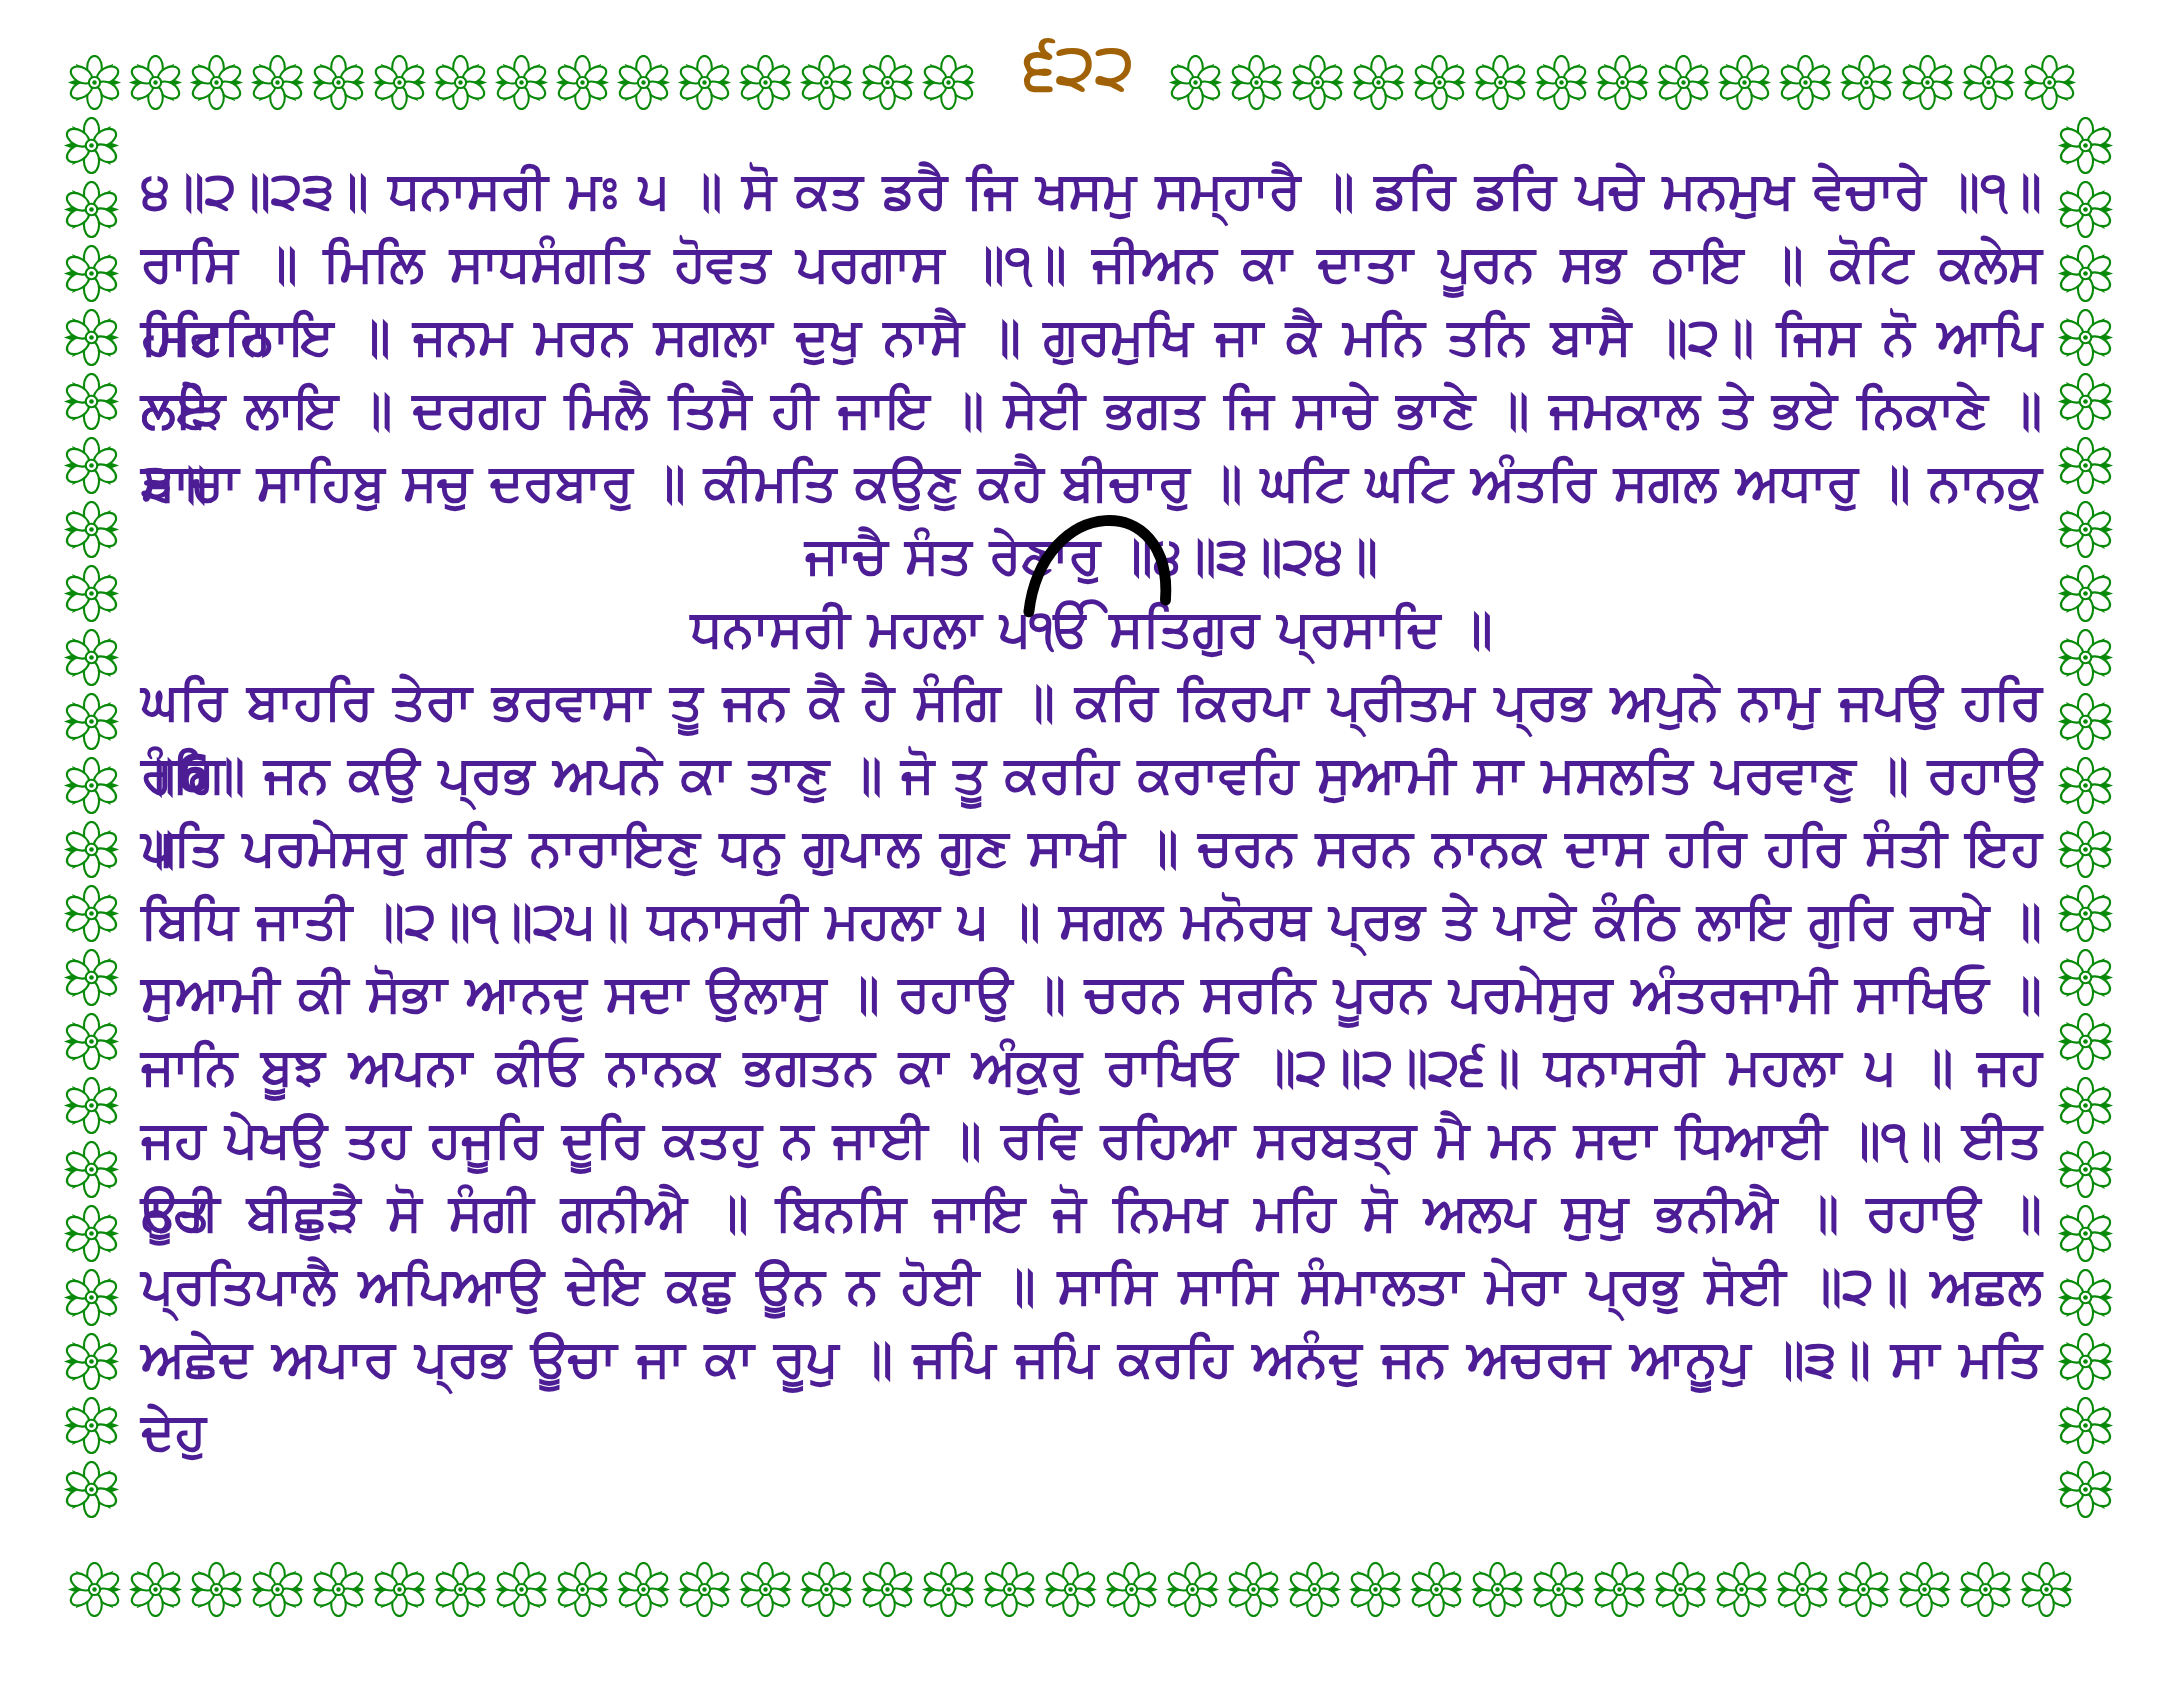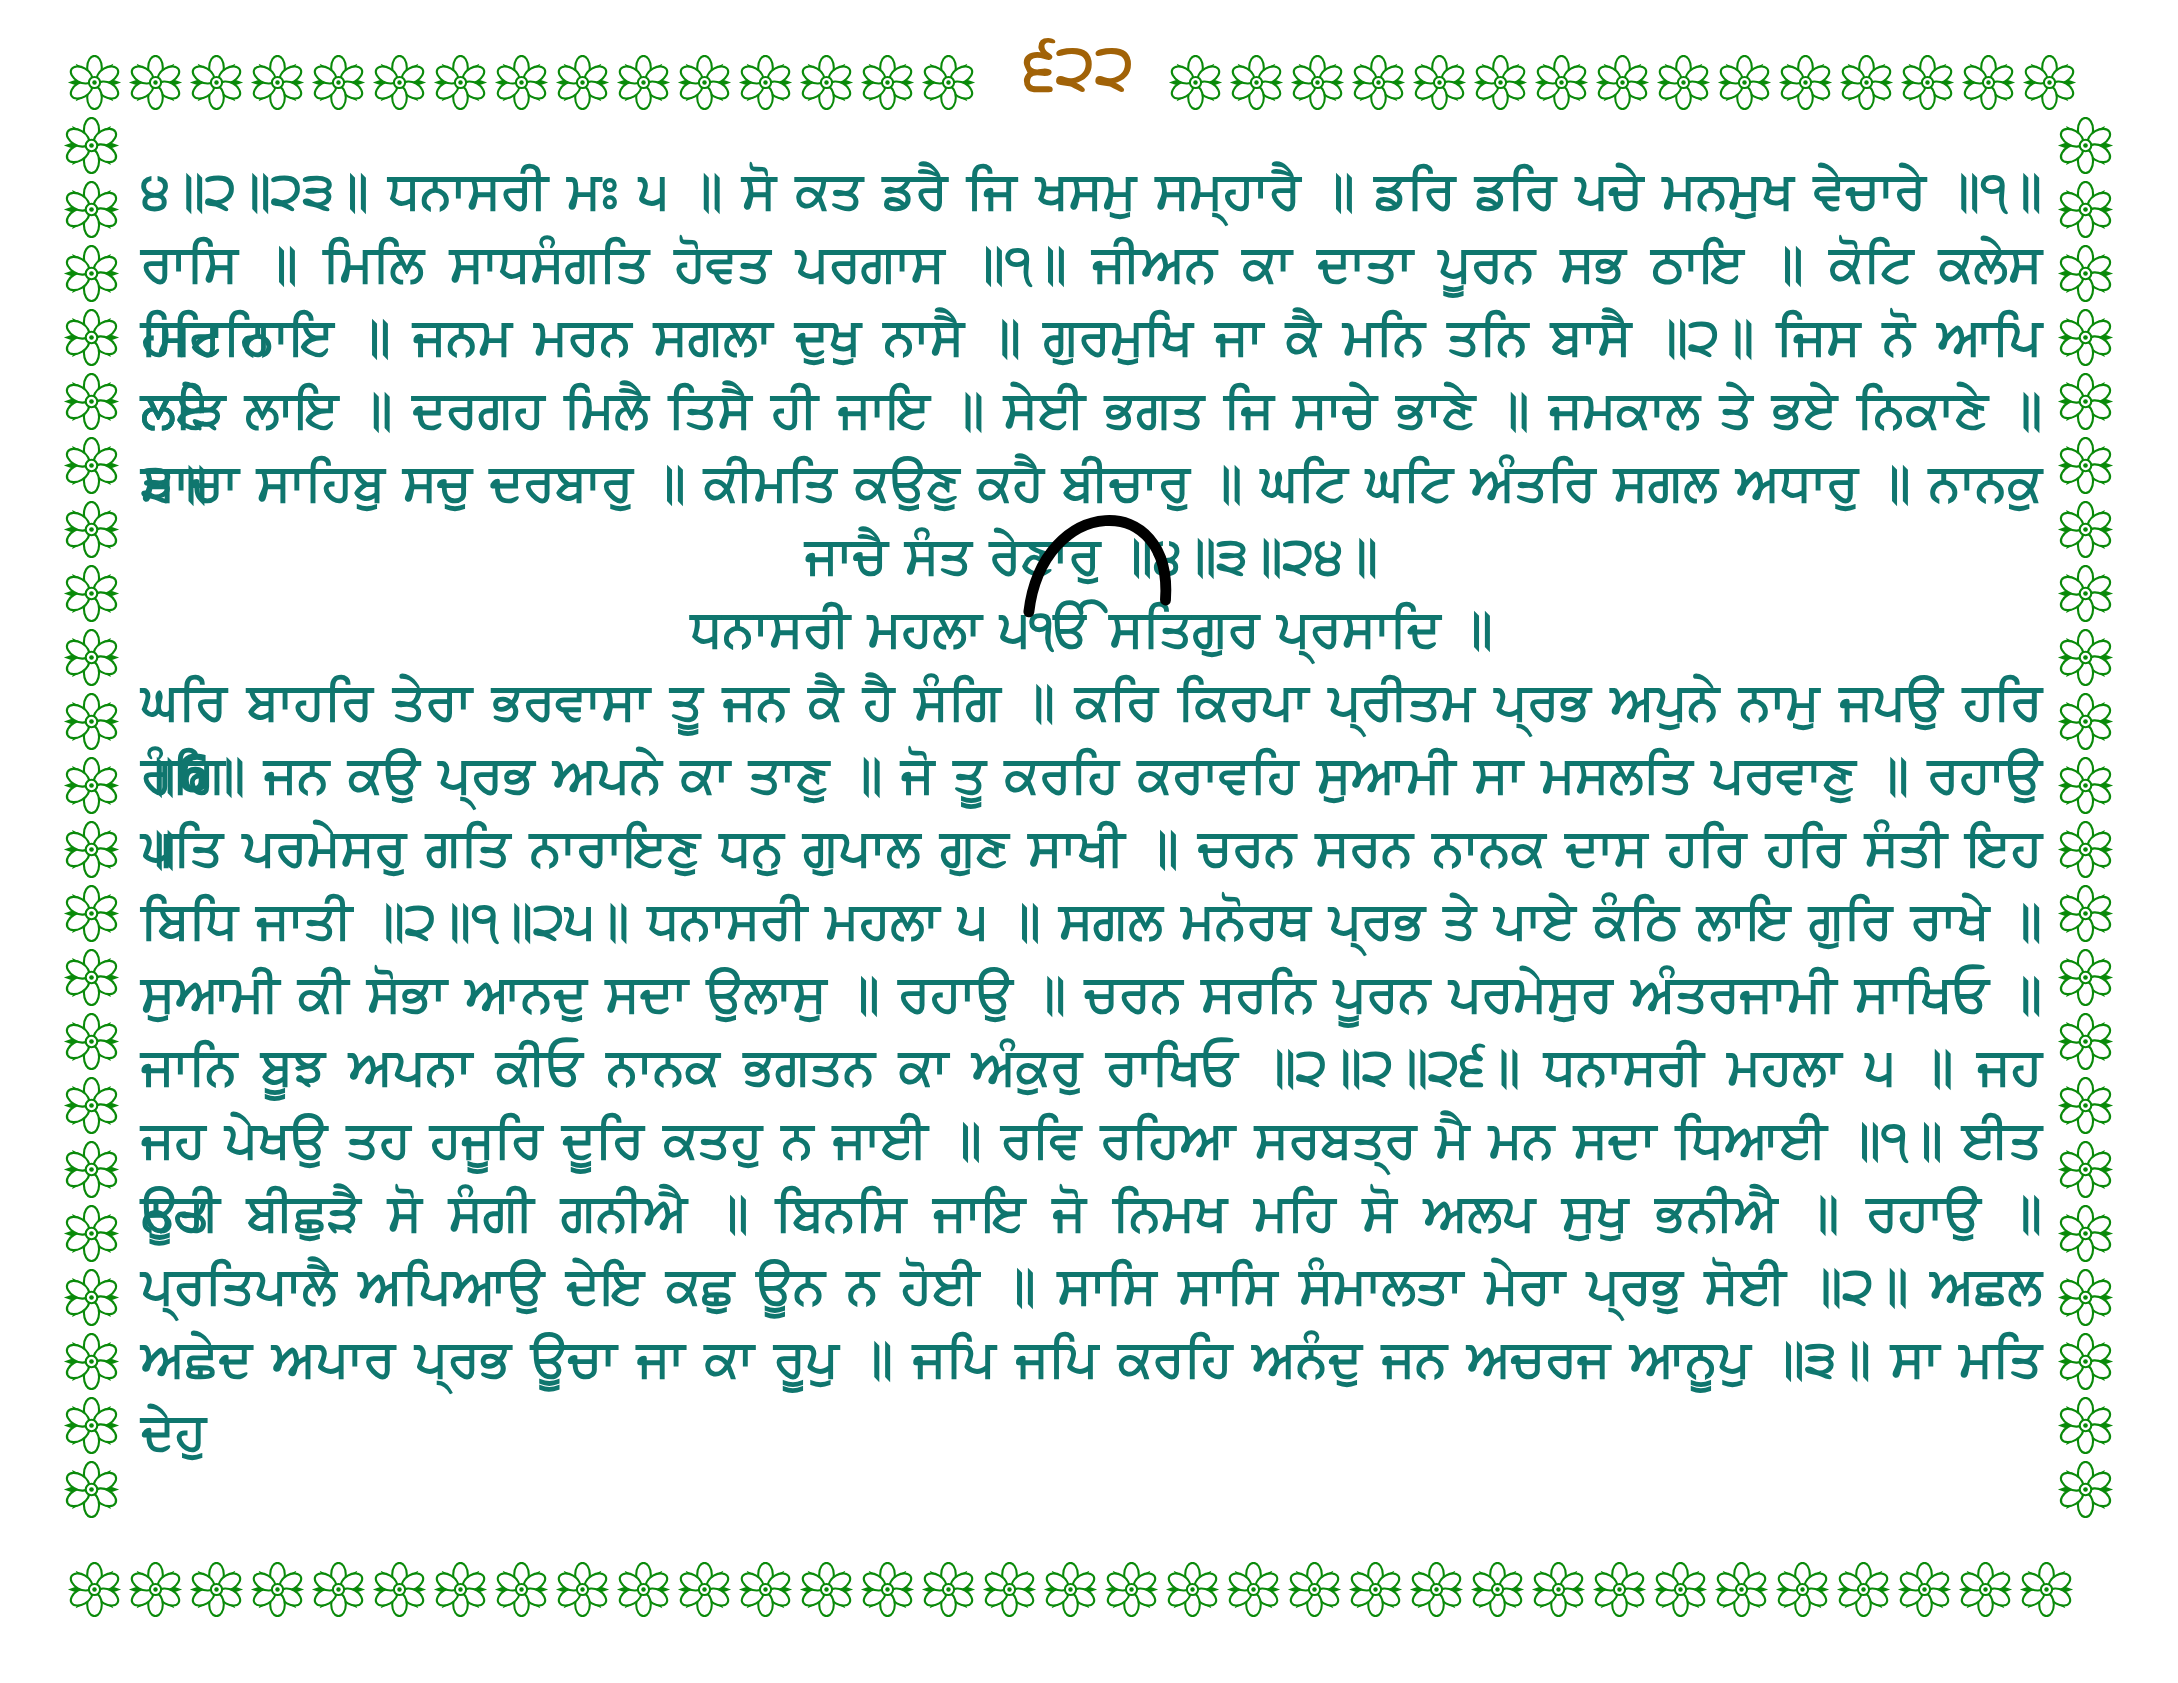--- a/index.html
+++ b/index.html
@@ -21,21 +21,21 @@
   .flower{display:block;}
   
   .page-number{
     position:absolute;left:990px;top:30px;width:178px;
     text-align:center;font-size:63px;font-weight:bold;color:#a16207;
   }
   
   #text-block{position:absolute;left:141px;top:154px;width:1901px;}
   .line{
     height:73px;line-height:73px;
-    font-size:51px;font-weight:bold;color:#0f766e;
+    font-size:51px;font-weight:bold;color:#4c1d95;
   }
   .line.justify{text-align:justify;text-align-last:justify;}
   .line.left{text-align:center;white-space:nowrap;}
   .line.heading{
     display:flex;justify-content:center;align-items:flex-end;
     white-space:nowrap;position:relative;
   }
   .ik-wrap{position:relative;display:inline-block;}
   .ik-arc{position:absolute;left:-14px;top:-103px;pointer-events:none;}
 </style>

